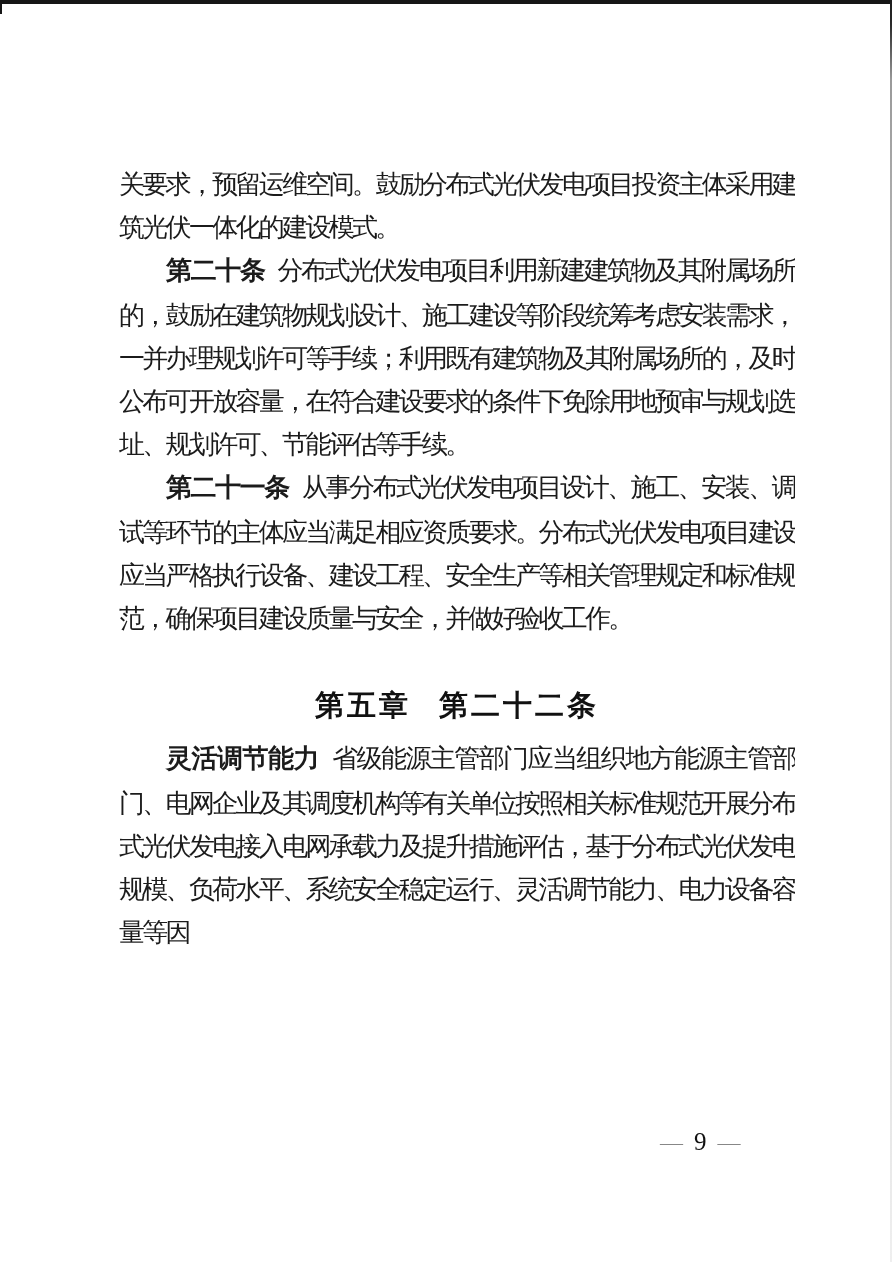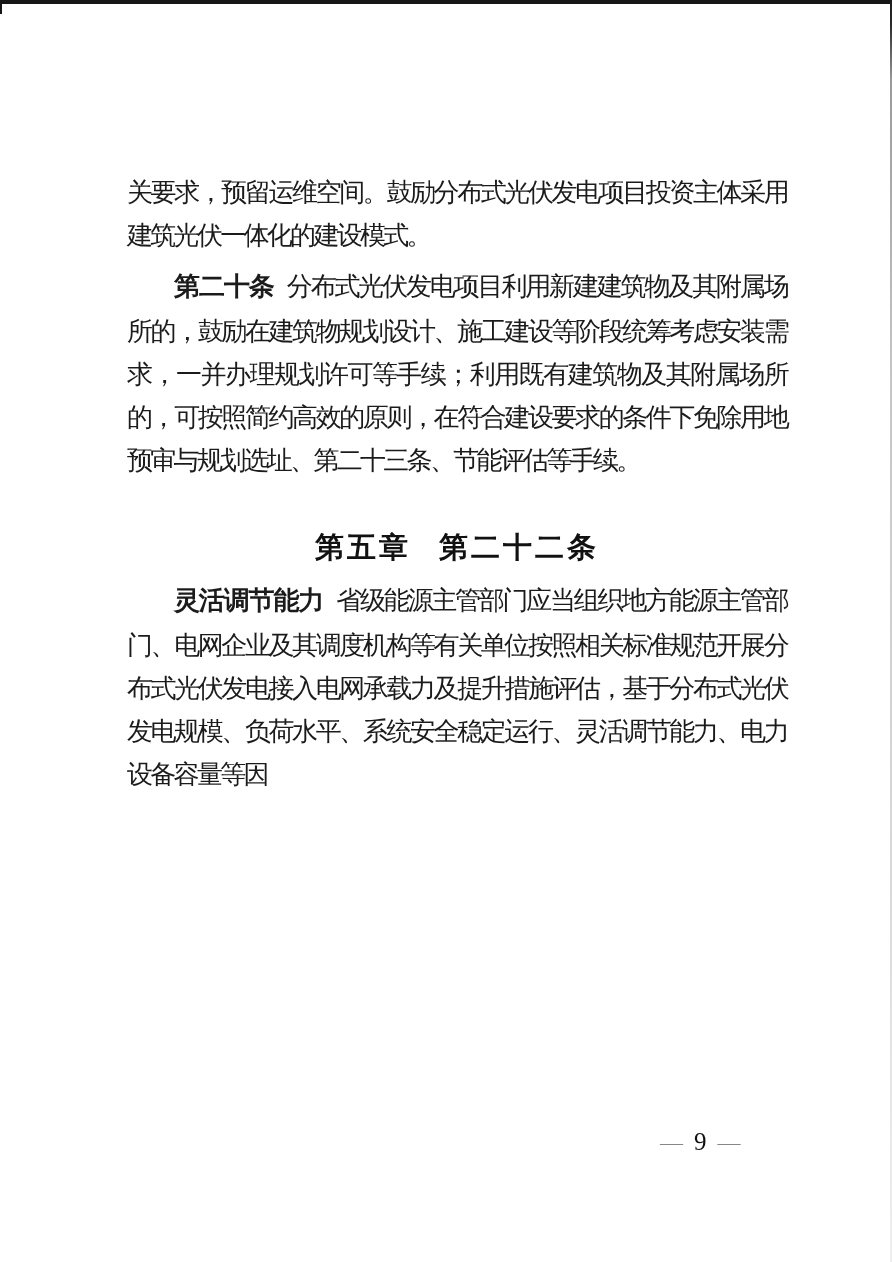--- a/index.html
+++ b/index.html
@@ -49,21 +49,21 @@
     height: 957px;            
     overflow: hidden;
     color: #1b1b1b;
     font-size: 26px;
     letter-spacing: -2.7px;
     line-height: 43px;
     text-align: justify;
     text-justify: inter-character;
   }
   .para {
-    margin: 8px;
+    margin: 0;
     padding: 0;
   }
   .para.indent {
     text-indent: 47px;
   }
   .lead {
     font-family: Liberation Mono, monospace;
     font-weight: bold;
     letter-spacing: -1.6px;
     margin-right: 13px;
@@ -108,21 +108,22 @@
 <body>
 
 <div class="page">
 
   <div class="scan-top-edge"></div>
   <div class="scan-left-edge"></div>
   <div class="scan-right-edge"></div>
 
   <div class="content" id="doc-body">
       <p class="para"><span>关要求，预留运维空间。鼓励分布式光伏发电项目投资主体采用建筑光伏一体化的建设模式。</span></p>
-      <p class="para indent"><span class="lead">第二十条</span><span>分布式光伏发电项目利用新建建筑物及其附属场所的，鼓励在建筑物规划设计、施工建设等阶段统筹考虑安装需求，一并办理规划许可等手续；利用既有建筑物及其附属场所的，可按照简约高效的原则，在符合建设要求的条件下免除用地预审与规划选址、第二十三条、节能评估等手续。</span></p>
+      <p class="para indent"><span class="lead">第二十条</span><span>分布式光伏发电项目利用新建建筑物及其附属场所的，鼓励在建筑物规划设计、施工建设等阶段统筹考虑安装需求，一并办理规划许可等手续；利用既有建筑物及其附属场所的，及时公布可开放容量，在符合建设要求的条件下免除用地预审与规划选址、规划许可、节能评估等手续。</span></p>
+      <p class="para indent"><span class="lead">第二十一条</span><span>从事分布式光伏发电项目设计、施工、安装、调试等环节的主体应当满足相应资质要求。分布式光伏发电项目建设应当严格执行设备、建设工程、安全生产等相关管理规定和标准规范，确保项目建设质量与安全，并做好验收工作。</span></p>
       <h2 class="chapter"><span class="chapter-number">第五章</span><span>第二十二条</span></h2>
       <p class="para indent"><span class="lead">灵活调节能力</span><span>省级能源主管部门应当组织地方能源主管部门、电网企业及其调度机构等有关单位按照相关标准规范开展分布式光伏发电接入电网承载力及提升措施评估，基于分布式光伏发电规模、负荷水平、系统安全稳定运行、灵活调节能力、电力设备容量等因</span></p>
     </div>
 
   <div class="page-number">
     <span class="dash">—</span>
     <span class="num">9</span>
     <span class="dash">—</span>
   </div>
 

